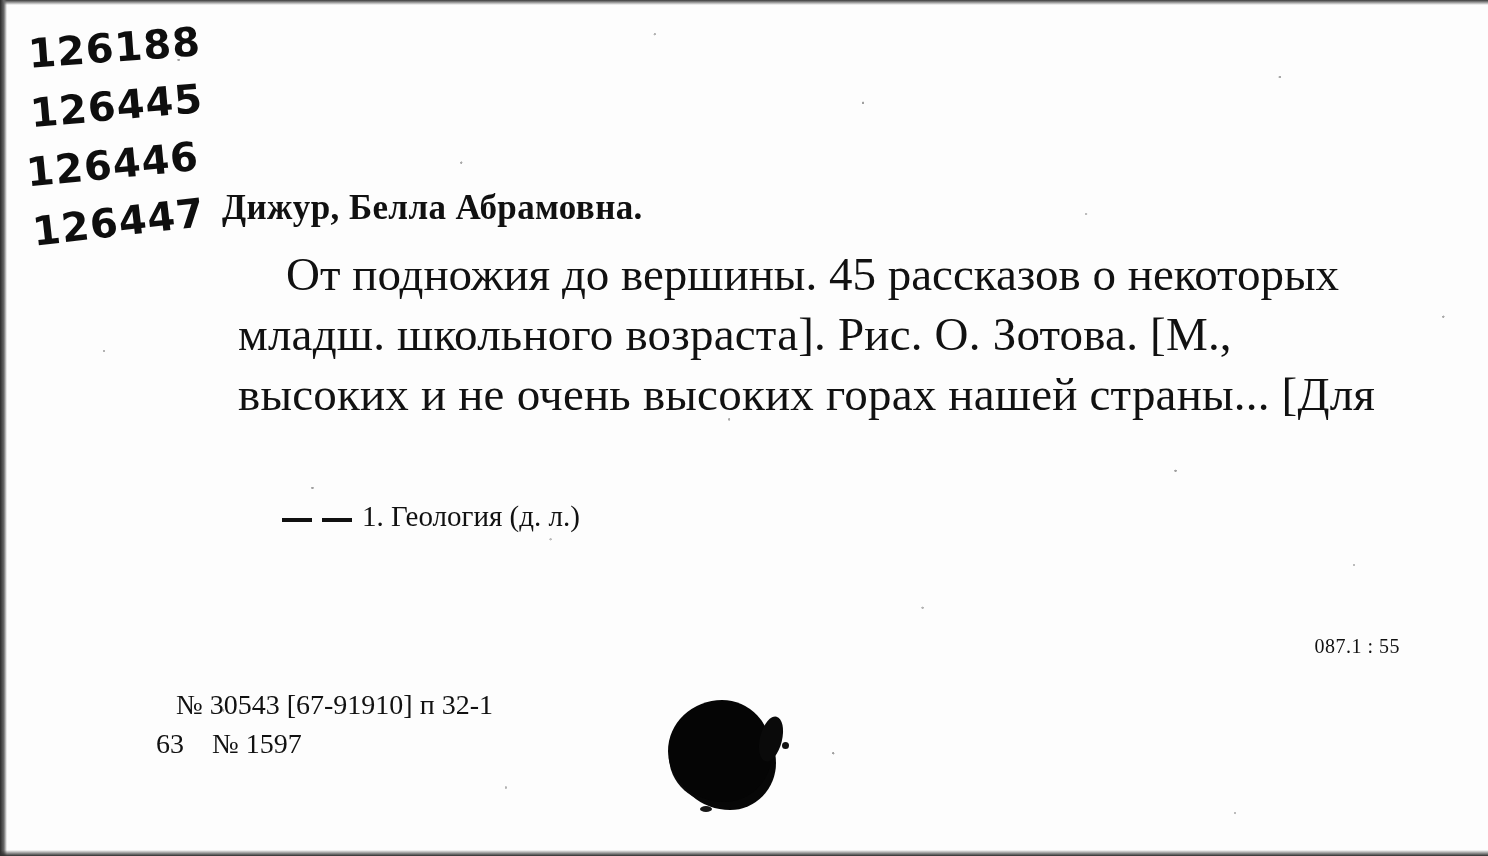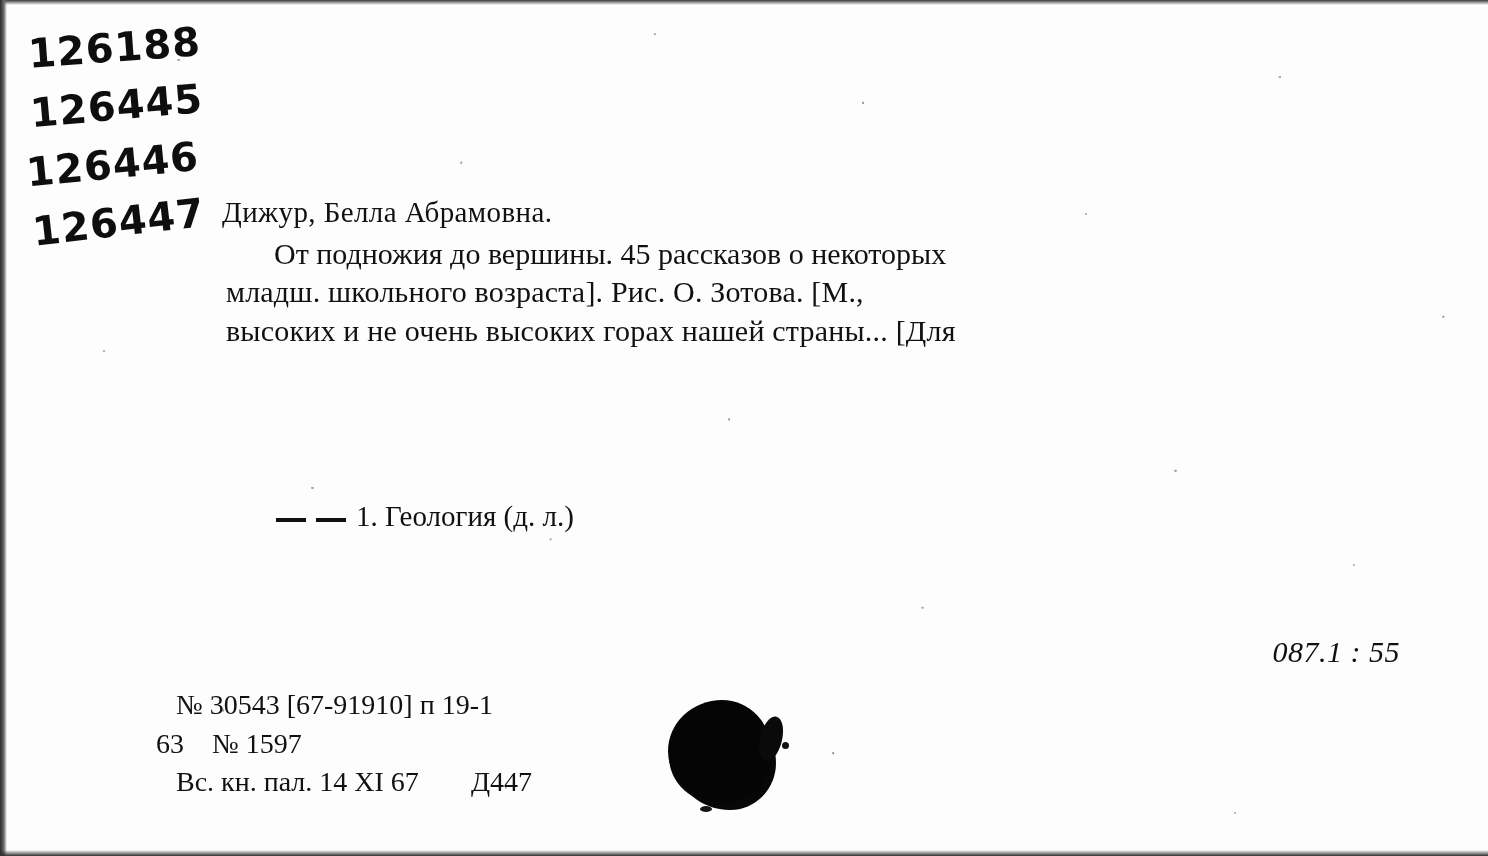--- a/index.html
+++ b/index.html
@@ -86,47 +86,47 @@
   .hw-line.l4 { transform: rotate(-6.5deg) translateX(4px); }
 
   
   .record {
     position: absolute;
     left: 222px;
     top: 180px;
     width: 1185px;
   }
   .author {
-    font-size: 29px;
-    font-weight: 400;
+    font-size: 35px;
+    font-weight: 700;
     letter-spacing: .4px;
-    margin: 16px 0 6px 0;
+    margin: 8px 0 6px 0;
   }
   .title-block {
-    font-size: 30px;
+    font-size: 47px;
     line-height: 1.28;
-    margin: 4px;
+    margin: 16px;
   }
   .title-line { white-space: nowrap; }
   .title-line.indent { text-indent: 48px; }
   .title-line.spread-1 { letter-spacing: .2px; }
   .title-line.spread-2 { letter-spacing: .2px; }
 
   .physical {
     font-size: 29px;
     margin-top: 12px;
     padding-left: 56px;
     white-space: nowrap;
   }
   .phys-gap-1 { display: inline-block; width: 38px; }
   .phys-gap-2 { display: inline-block; width: 46px; }
 
   .subject {
     position: absolute;
-    left: 276px;
+    left: 282px;
     top: 500px;
     font-size: 29px;
     white-space: nowrap;
   }
   .dash-rule {
     display: inline-block;
     width: 74px;
     position: relative;
     top: -8px;
     margin-right: 6px;
@@ -139,24 +139,23 @@
     height: 4px;
     background: #111;
   }
   .dash-rule::before { left: 0;  width: 30px; }
   .dash-rule::after  { left: 40px; width: 30px; }
 
   .classmark {
     position: absolute;
     right: 88px;
     top: 635px;
-    font-size: 30px;
+    font-size: 20px;
     letter-spacing: .5px;
     white-space: nowrap;
-    font-style: italic;
   }
 
   .footer {
     position: absolute;
     left: 120px;
     top: 686px;
     font-size: 28px;
     line-height: 1.38;
   }
   .footer-row { white-space: nowrap; }
@@ -233,27 +232,24 @@
   </div>
 
   <div class="subject">
     <span class="dash-rule"></span><span>1. Геология (д. л.)</span>
   </div>
 
   <div class="classmark">087.1 : 55</div>
 
   <div class="footer">
     <div class="footer-row">
-      <span class="reg">№ 30543 [67-91910] п   19-1</span>
+      <span class="reg">№ 30543 [67-91910] п   32-1</span>
     </div>
     <div class="footer-row">
       <span class="year">63</span><span>№ 1597</span>
     </div>
-    <div class="footer-row">
-      <span class="reg">Вс. кн. пал. 14 XI 67</span><span class="gap-md"></span><span>Д447</span>
-    </div>
   </div>
 
   <div class="inkblot"></div>
   <div class="inkblot-speck-1"></div>
   <div class="inkblot-speck-2"></div>
 
 </div>
 
 </body></html>

